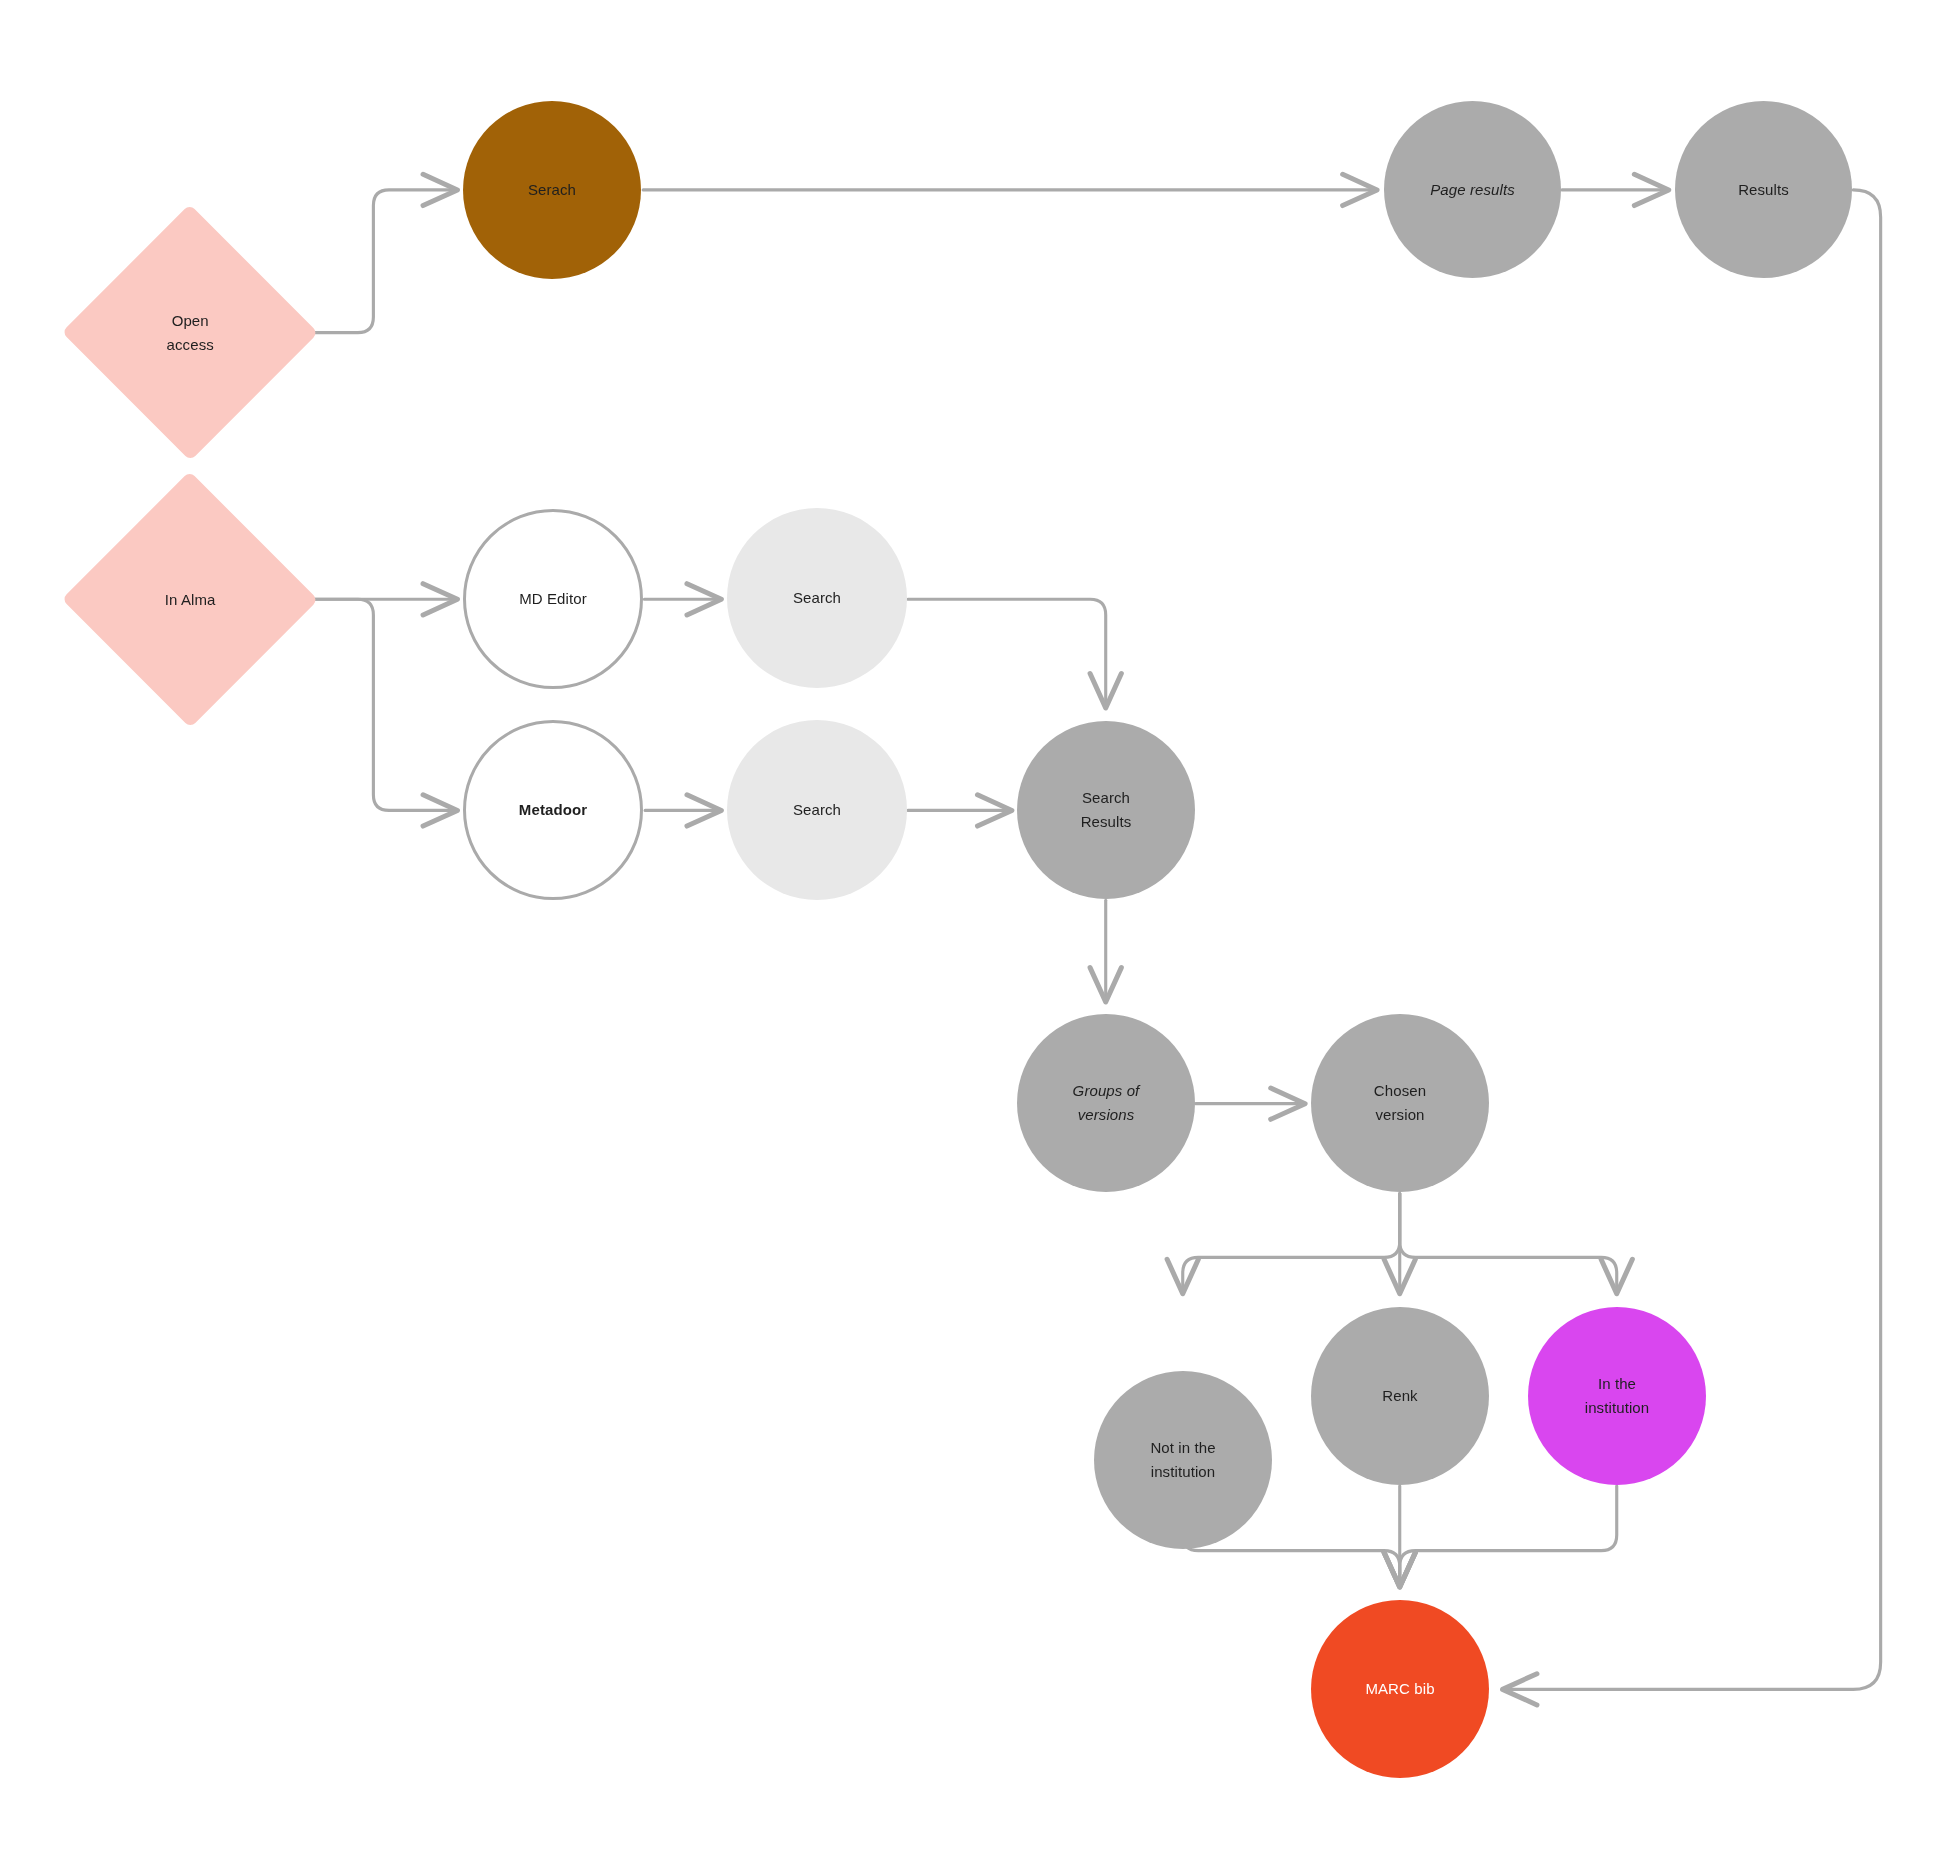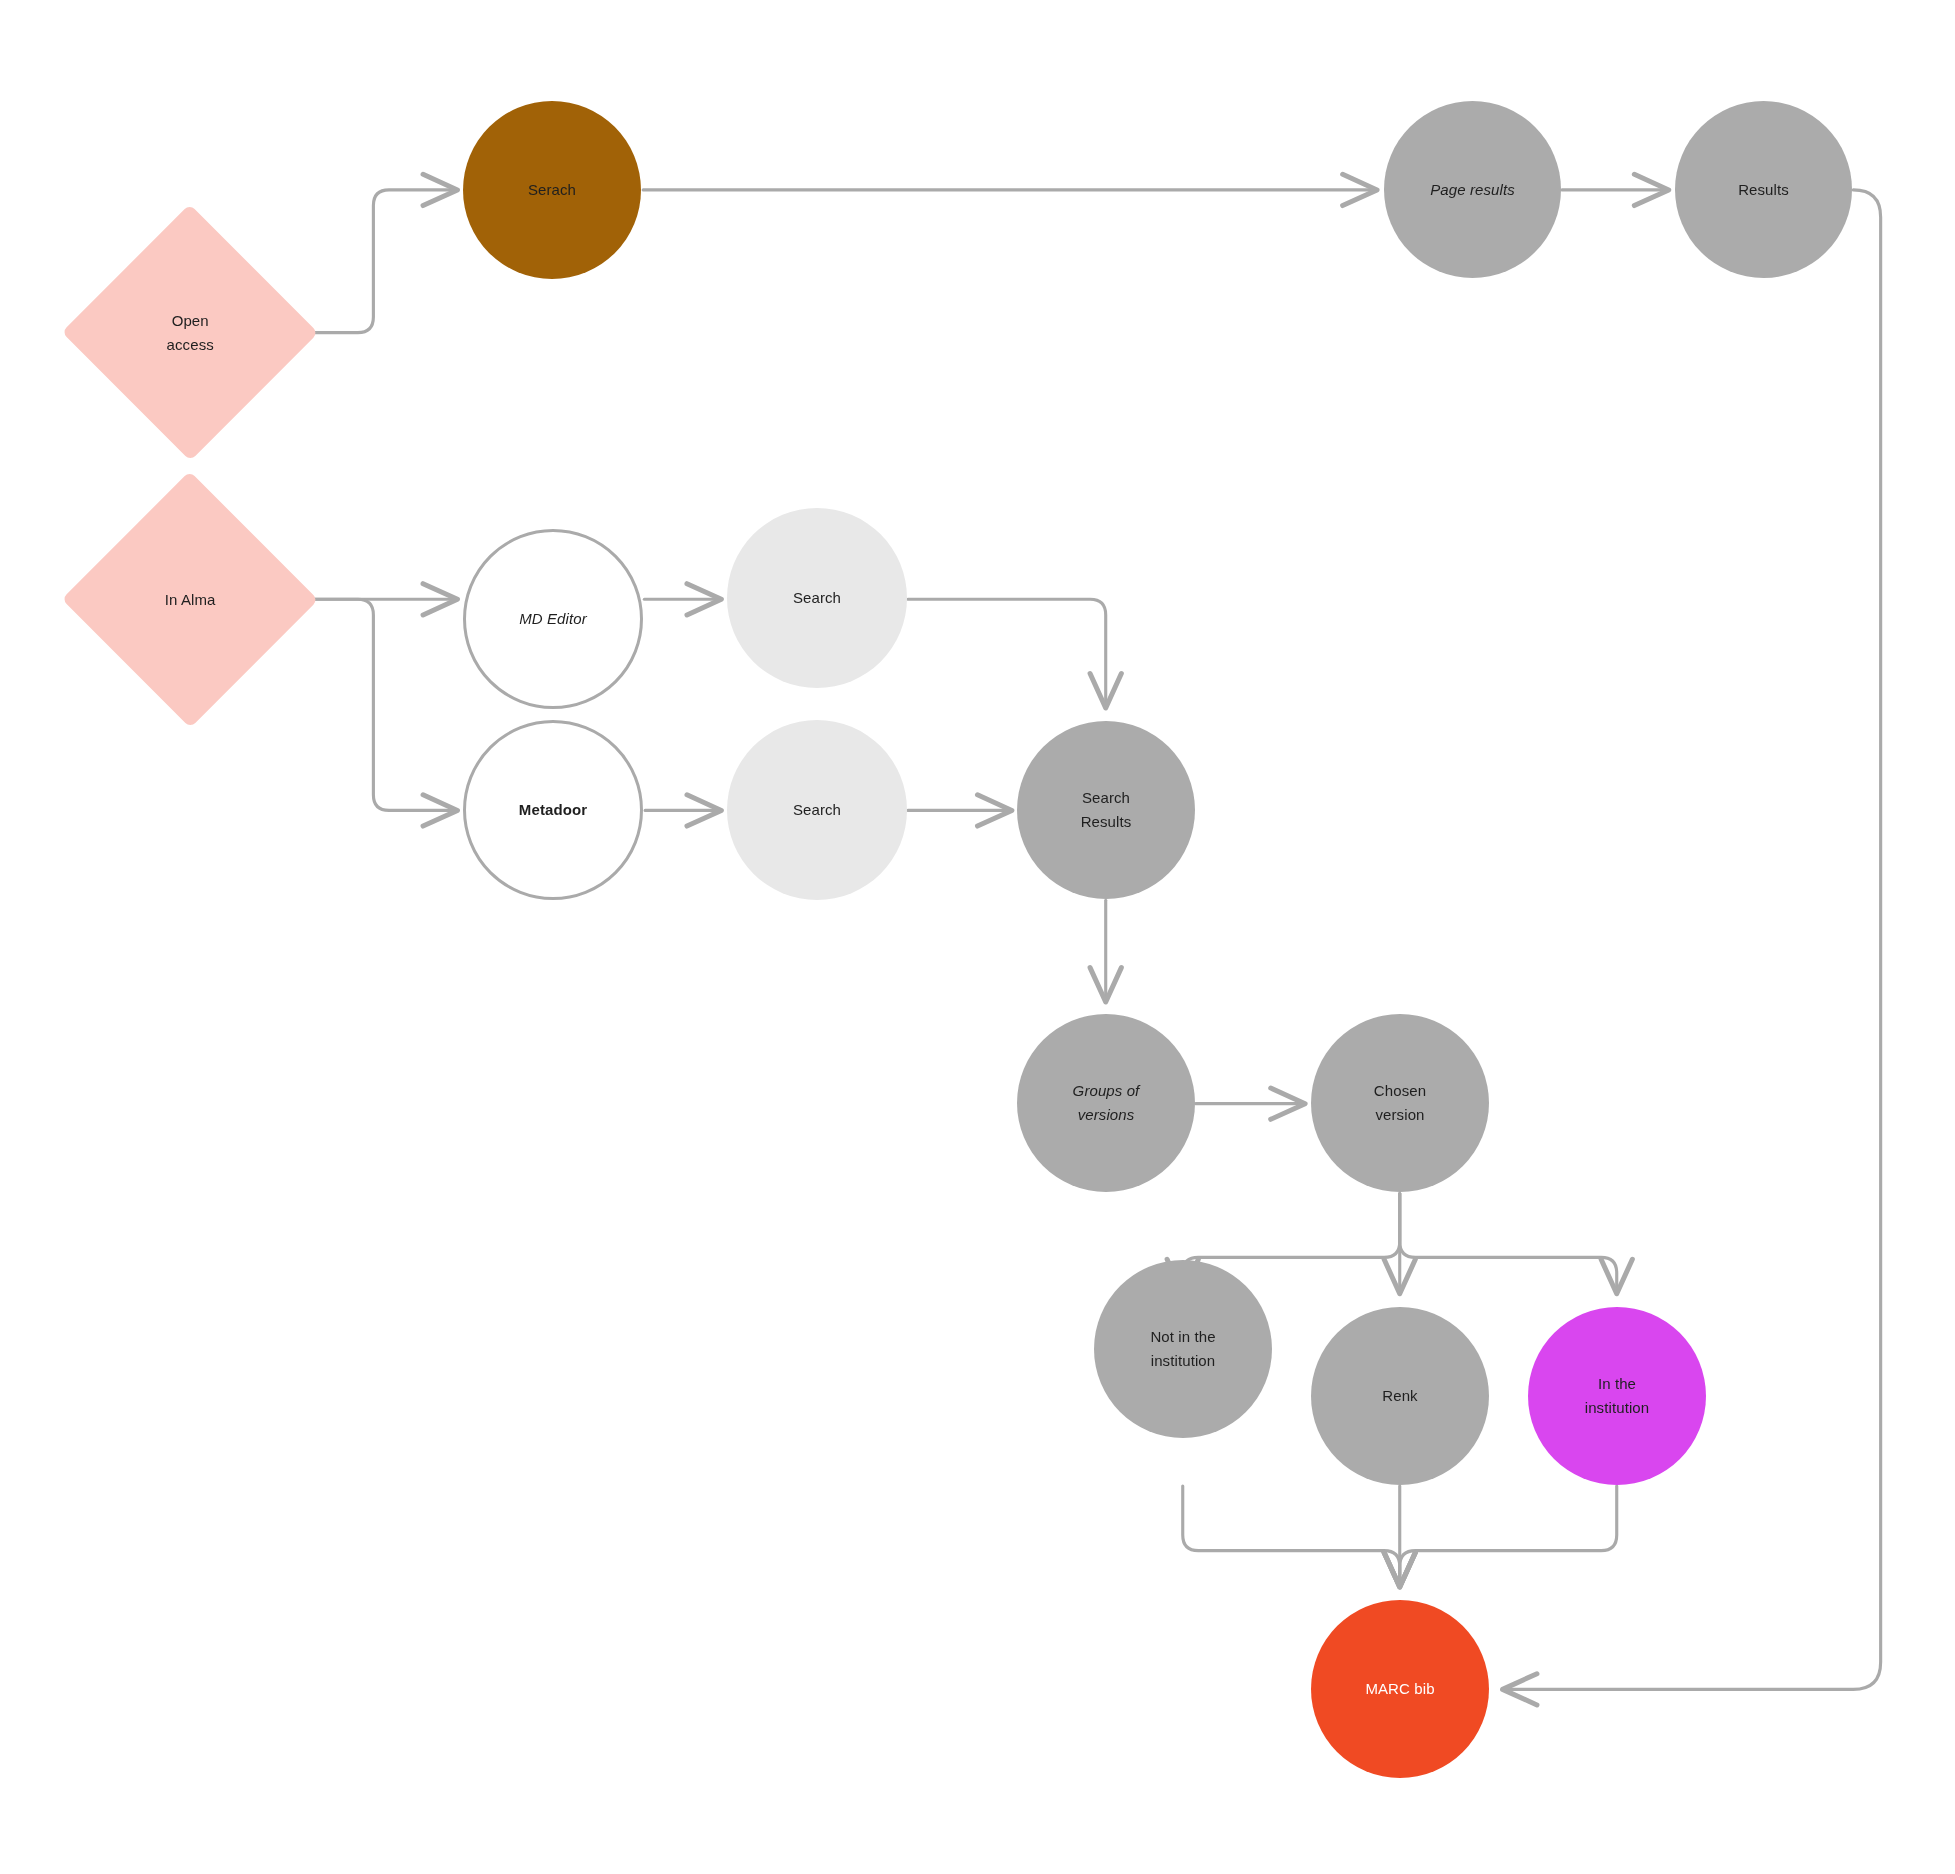--- a/index.html
+++ b/index.html
@@ -111,21 +111,21 @@
   </div>
 
   <div class="node circle" style="left:1675px; top:101px; width:177px; height:177px; background:#ABABAB;">
     <span class="label">Results</span>
   </div>
 
   <div class="node diamond" style="left:99px; top:509px; width:182px; height:181px; background:#FBC9C2;">
     <span class="label">In Alma</span>
   </div>
 
-  <div class="node circle" style="left:463px; top:529px; width:180px; height:180px; background:#FFFFFF; border:3.1px solid #AAAAAA;font-style:italic;">
+  <div class="node circle" style="left:463px; top:509px; width:180px; height:180px; background:#FFFFFF; border:3.1px solid #AAAAAA;">
     <span class="label">MD Editor</span>
   </div>
 
   <div class="node circle" style="left:727px; top:508px; width:180px; height:180px; background:#E8E8E8;">
     <span class="label">Search</span>
   </div>
 
   <div class="node circle" style="left:463px; top:720px; width:180px; height:180px; background:#FFFFFF; border:3.1px solid #AAAAAA;font-weight:bold;">
     <span class="label">Metadoor</span>
   </div>
@@ -142,21 +142,21 @@
   <div class="node circle" style="left:1017px; top:1014px; width:178px; height:178px; background:#ABABAB;font-style:italic;">
     <span class="label">Groups of
 versions</span>
   </div>
 
   <div class="node circle" style="left:1311px; top:1014px; width:178px; height:178px; background:#ABABAB;justify-content:center;">
     <span class="label">Chosen
 version</span>
   </div>
 
-  <div class="node circle" style="left:1094px; top:1260px; width:178px; height:178px; background:#ABABAB;">
+  <div class="node circle" style="left:1094px; top:1371px; width:178px; height:178px; background:#ABABAB;">
     <span class="label">Not in the
 institution</span>
   </div>
 
   <div class="node circle" style="left:1311px; top:1307px; width:178px; height:178px; background:#ABABAB;">
     <span class="label">Renk</span>
   </div>
 
   <div class="node circle" style="left:1528px; top:1307px; width:178px; height:178px; background:#d946ef;">
     <span class="label">In the

